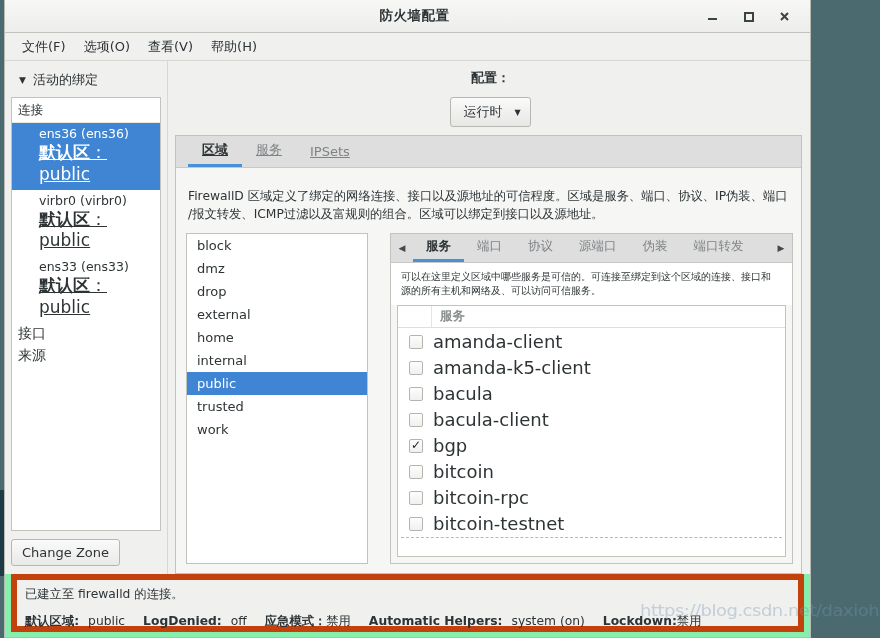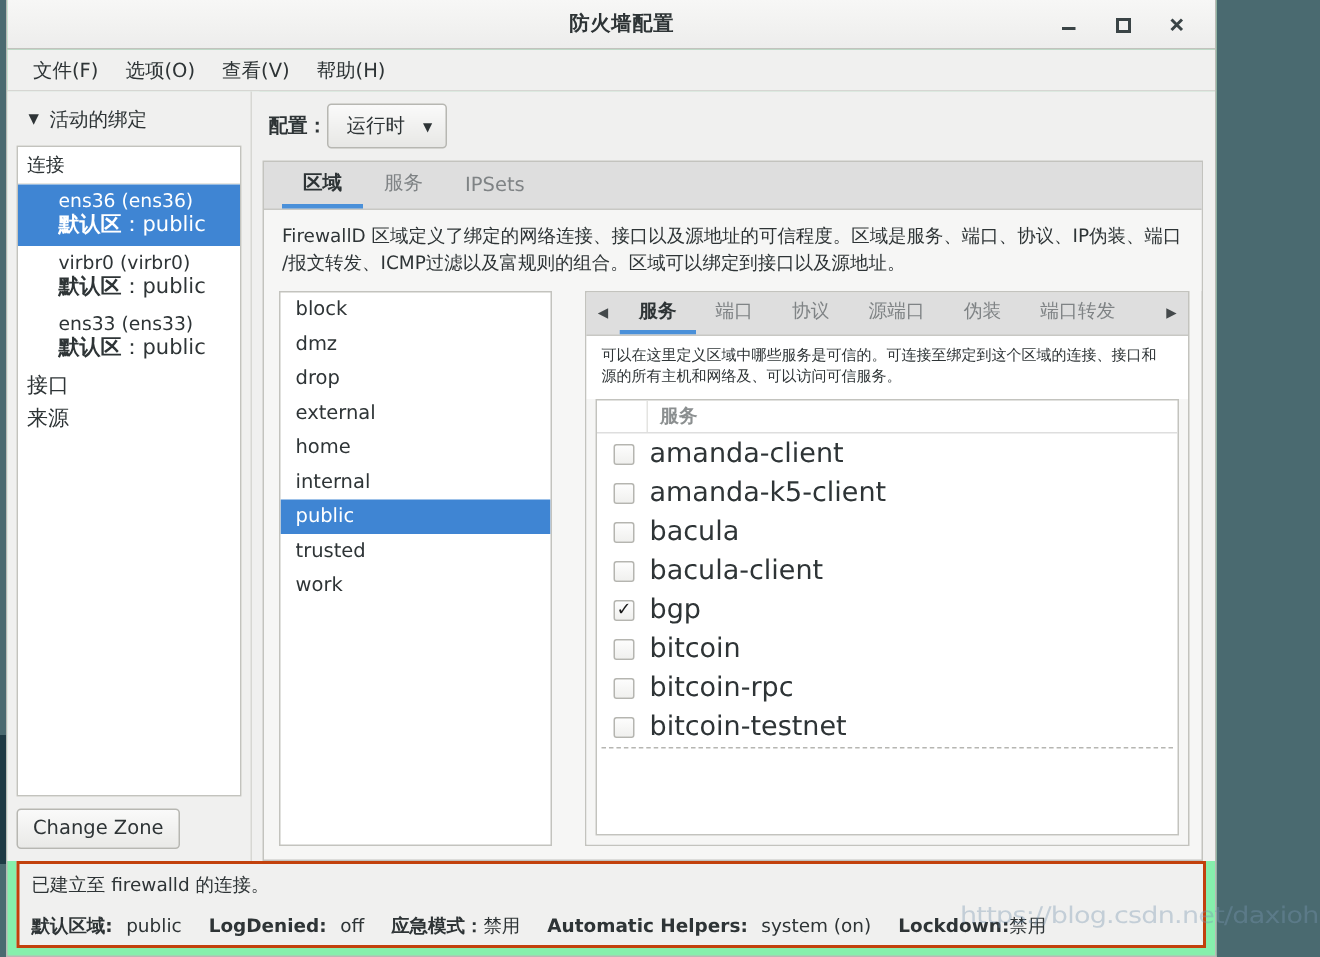--- a/index.html
+++ b/index.html
@@ -95,21 +95,21 @@
     background: #ffffff;
     border-bottom: 1px solid #e6e6e2;
   }
   .conn-row {
     padding: 3px 6px 4px 27px;
     font-size: 12.5px; color: #2e3436;
     line-height: 1.28;
     cursor: default;
   }
   .conn-row.selected { background: #3f85d3; color: #ffffff; }
-  .conn-row .sub { font-size: 14px; }
+  .conn-row .sub { font-size: 17px; text-decoration: underline; }
   .conn-row .sub b { font-weight: bold; }
   .group-row {
     padding: 2px 6px 2px 6px;
     font-size: 14px; color: #2e3436;
     cursor: default;
   }
   .changezone-wrap { padding: 8px 0 8px 0; }
   .btn {
     background: linear-gradient(to bottom,#fafafa 0%, #e9e9e7 100%);
     border: 1px solid #b7b7b2;
@@ -127,22 +127,23 @@
     border-left: 1px solid #d7d7d3;
   }
 
   
   .rightpane {
     flex: 1; min-width: 0;
     display: flex; flex-direction: column;
     padding: 6px 8px 0 2px;
   }
   .config-row {
-    display: flex; align-items: center; 
+    display: flex; align-items: center; gap: 10px;
     padding: 2px 0 8px 4px;
+    flex-direction: column;
   }
   .config-label { font-size: 13px; font-weight: bold; color: #2e3436; }
   .combo {
     display: inline-flex; align-items: center; gap: 12px;
     background: linear-gradient(to bottom,#fafafa 0%, #e7e7e5 100%);
     border: 1px solid #b7b7b2;
     border-radius: 3px;
     padding: 5px 9px 5px 12px;
     font-size: 13px; color: #2e3436;
     cursor: default;
@@ -160,27 +161,28 @@
     background: #dedede;
     border-bottom: 1px solid #c8c8c4;
     height: 32px; min-height: 32px;
     padding-left: 12px;
   }
   .tab {
     font-size: 13px; color: #7f8385;
     padding: 6px 14px 5px 14px;
     border-bottom: 3px solid transparent;
     cursor: default;
+    text-decoration: underline;
   }
   .tab.active { color: #2e3436; font-weight: bold; border-bottom-color: #4a90d9; }
 
   .desc {
     font-size: 12.3px; color: #2e3436;
     line-height: 1.45;
-    padding: 9px 10px 9px 12px;
+    padding: 20px 10px 9px 12px;
     background: #f6f6f5;
   }
 
   .cols {
     flex: 1; min-height: 0;
     display: flex;
     padding: 0 8px 9px 10px;
     gap: 22px;
   }
   .zonelist {
@@ -272,21 +274,21 @@
   .svc-row .name { font-size: 18px; color: #2e3436; }
   .svc-dash {
     border-top: 1px dashed #b6b6b2;
     margin: 0 2px;
   }
 
   
   .statusbar {
     height: 58px; min-height: 58px;
     margin: 0 6px 5px 6px;
-    border: 2px solid #c2410c;
+    border: 6px solid #c2410c;
     background: #f0f0ef;
     padding: 6px 10px 0 8px;
     position: relative;
   }
   .status-line1 { font-size: 12.3px; color: #2e3436; padding-bottom: 10px; }
   .status-line2 { font-size: 12.3px; color: #2e3436; white-space: nowrap; }
   .status-line2 b { font-weight: bold; }
   .status-line2 .sp { display: inline-block; width: 9px; }
 
   .watermark {

